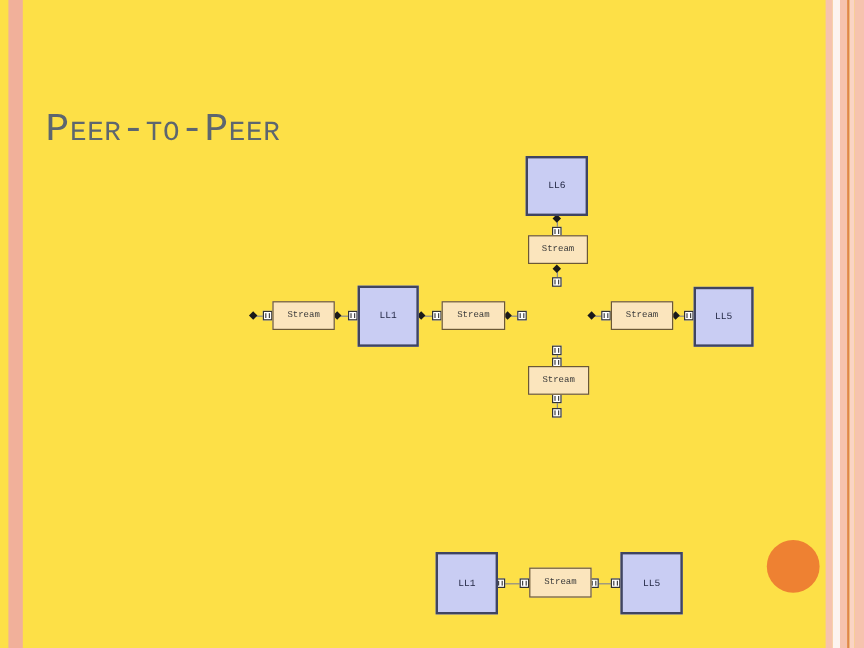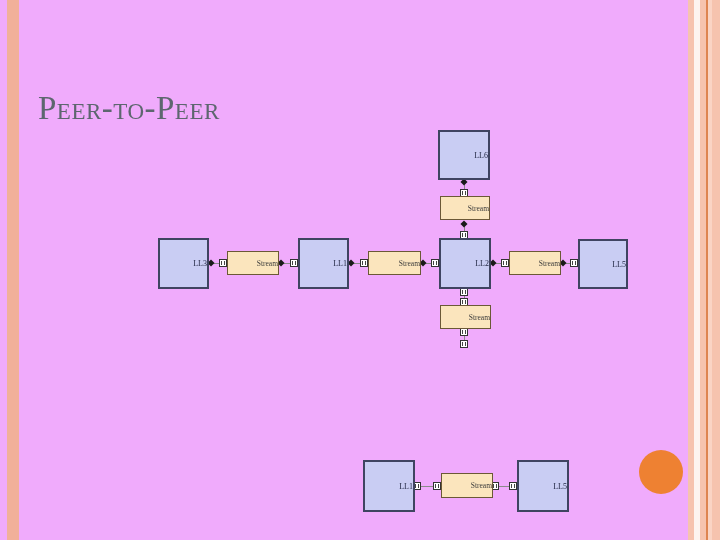--- a/index.html
+++ b/index.html
@@ -1,21 +1,21 @@
 <!DOCTYPE html>
 <html style="--title-color: #5d666f; --left-stripe-color: #f1b09a; --right-stripe-color: #f6c3ae; --right-stripe-gap-color: #fdf4ef; --right-stripe-light: #fad4c4; --right-stripe-accent: #de8450; --circle-color: #ee8132; --component-fill: #c9cdf3; --component-border: #3f4461; --stream-fill: #fbe5bd; --stream-border: #6b5836;"><head>
 <meta charset="utf-8">
 <style>
   html,body{margin:0;padding:0;background:#e8e8e8;}
   .slide{
     position:relative;
     width:720px;height:540px;
-    background:#f0abfc;
+    background:#fde047;
     overflow:hidden;
-    font-family:Liberation Serif, serif;
+    font-family:Liberation Mono, monospace;
     margin:0 auto;
   }
   
   .stripe{position:absolute;top:0;bottom:0;}
   .stripe-left{left:7px;width:12px;background:var(--left-stripe-color);}
   .stripe-r1{left:688px;width:6px;background:var(--right-stripe-color);}
   .stripe-gap{left:694px;width:6px;background:var(--right-stripe-gap-color);}
   .stripe-r2{left:700px;width:6px;background:var(--right-stripe-color);}
   .stripe-r3{left:706px;width:2px;background:var(--right-stripe-accent);}
   .stripe-r4{left:708px;width:4px;background:var(--right-stripe-light);}
@@ -33,21 +33,21 @@
     letter-spacing:0.5px;
     color:var(--title-color);
     font-weight:400;
     white-space:nowrap;
   }
   
   .diagram{position:absolute;left:0;top:0;width:720px;height:540px;}
   .node{
     position:absolute;
     box-sizing:border-box;
-    display:flex;align-items:center;justify-content:flex-end;
+    display:flex;align-items:center;justify-content:center;
     text-align:center;
   }
   .node.component{
     background:var(--component-fill);
     border:2px solid var(--component-border);
     color:#1f2440;
     font-size:8px;
   }
   .node.stream{
     background:var(--stream-fill);
@@ -123,34 +123,28 @@
       <div class="edge-port" style="left: 437px; top: 486px;"></div>
       <div class="edge-line" style="left: 495px; top: 486px; width: 18px; height: 1px;"></div>
       <div class="edge-port" style="left: 495px; top: 486px;"></div>
       <div class="edge-port" style="left: 513px; top: 486px;"></div>
       <div class="node component" style="left: 438px; top: 130px; width: 52px; height: 50px;">
         <span>LL6</span>
       </div>
       <div class="node stream" style="left: 440px; top: 196px; width: 50px; height: 24px;">
         <span>Stream</span>
       </div>
-      <div class="node component" style="left: 158px; top: 238px; width: 51px; height: 51px;">
-        <span>LL3</span>
-      </div>
       <div class="node stream" style="left: 227px; top: 251px; width: 52px; height: 24px;">
         <span>Stream</span>
       </div>
       <div class="node component" style="left: 298px; top: 238px; width: 51px; height: 51px;">
         <span>LL1</span>
       </div>
       <div class="node stream" style="left: 368px; top: 251px; width: 53px; height: 24px;">
         <span>Stream</span>
-      </div>
-      <div class="node component" style="left: 439px; top: 238px; width: 52px; height: 51px;">
-        <span>LL2</span>
       </div>
       <div class="node stream" style="left: 509px; top: 251px; width: 52px; height: 24px;">
         <span>Stream</span>
       </div>
       <div class="node component" style="left: 578px; top: 239px; width: 50px; height: 50px;">
         <span>LL5</span>
       </div>
       <div class="node stream" style="left: 440px; top: 305px; width: 51px; height: 24px;">
         <span>Stream</span>
       </div>

